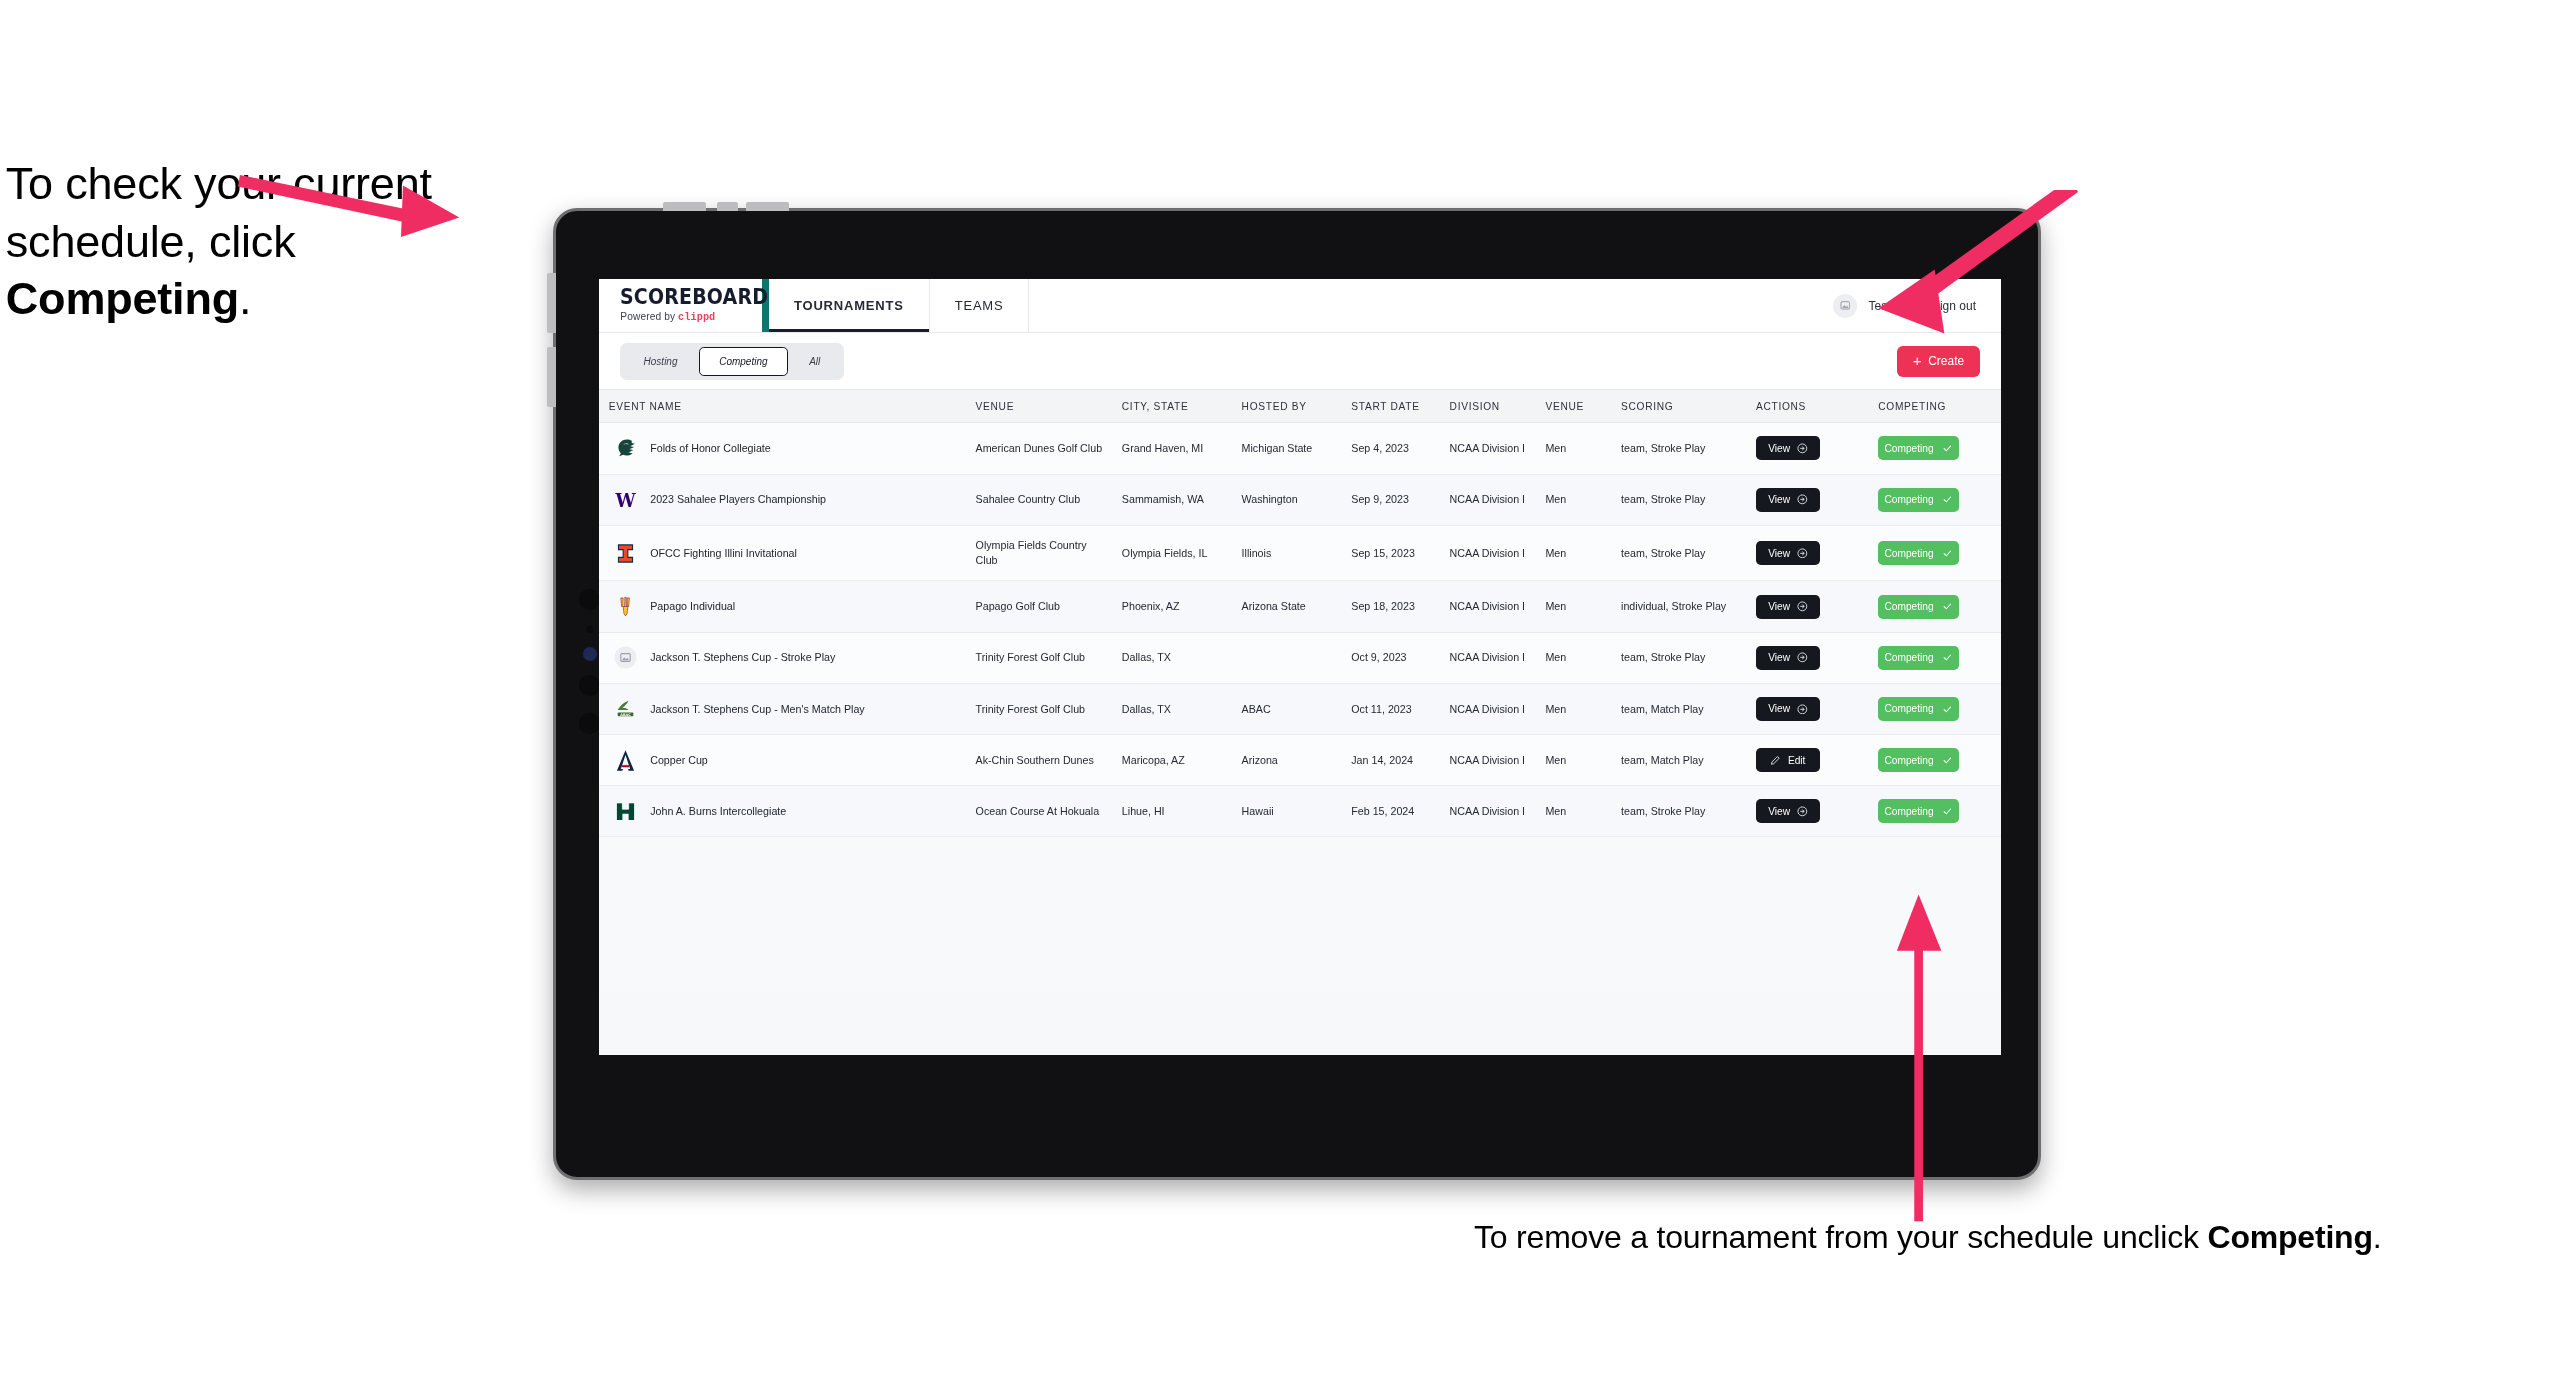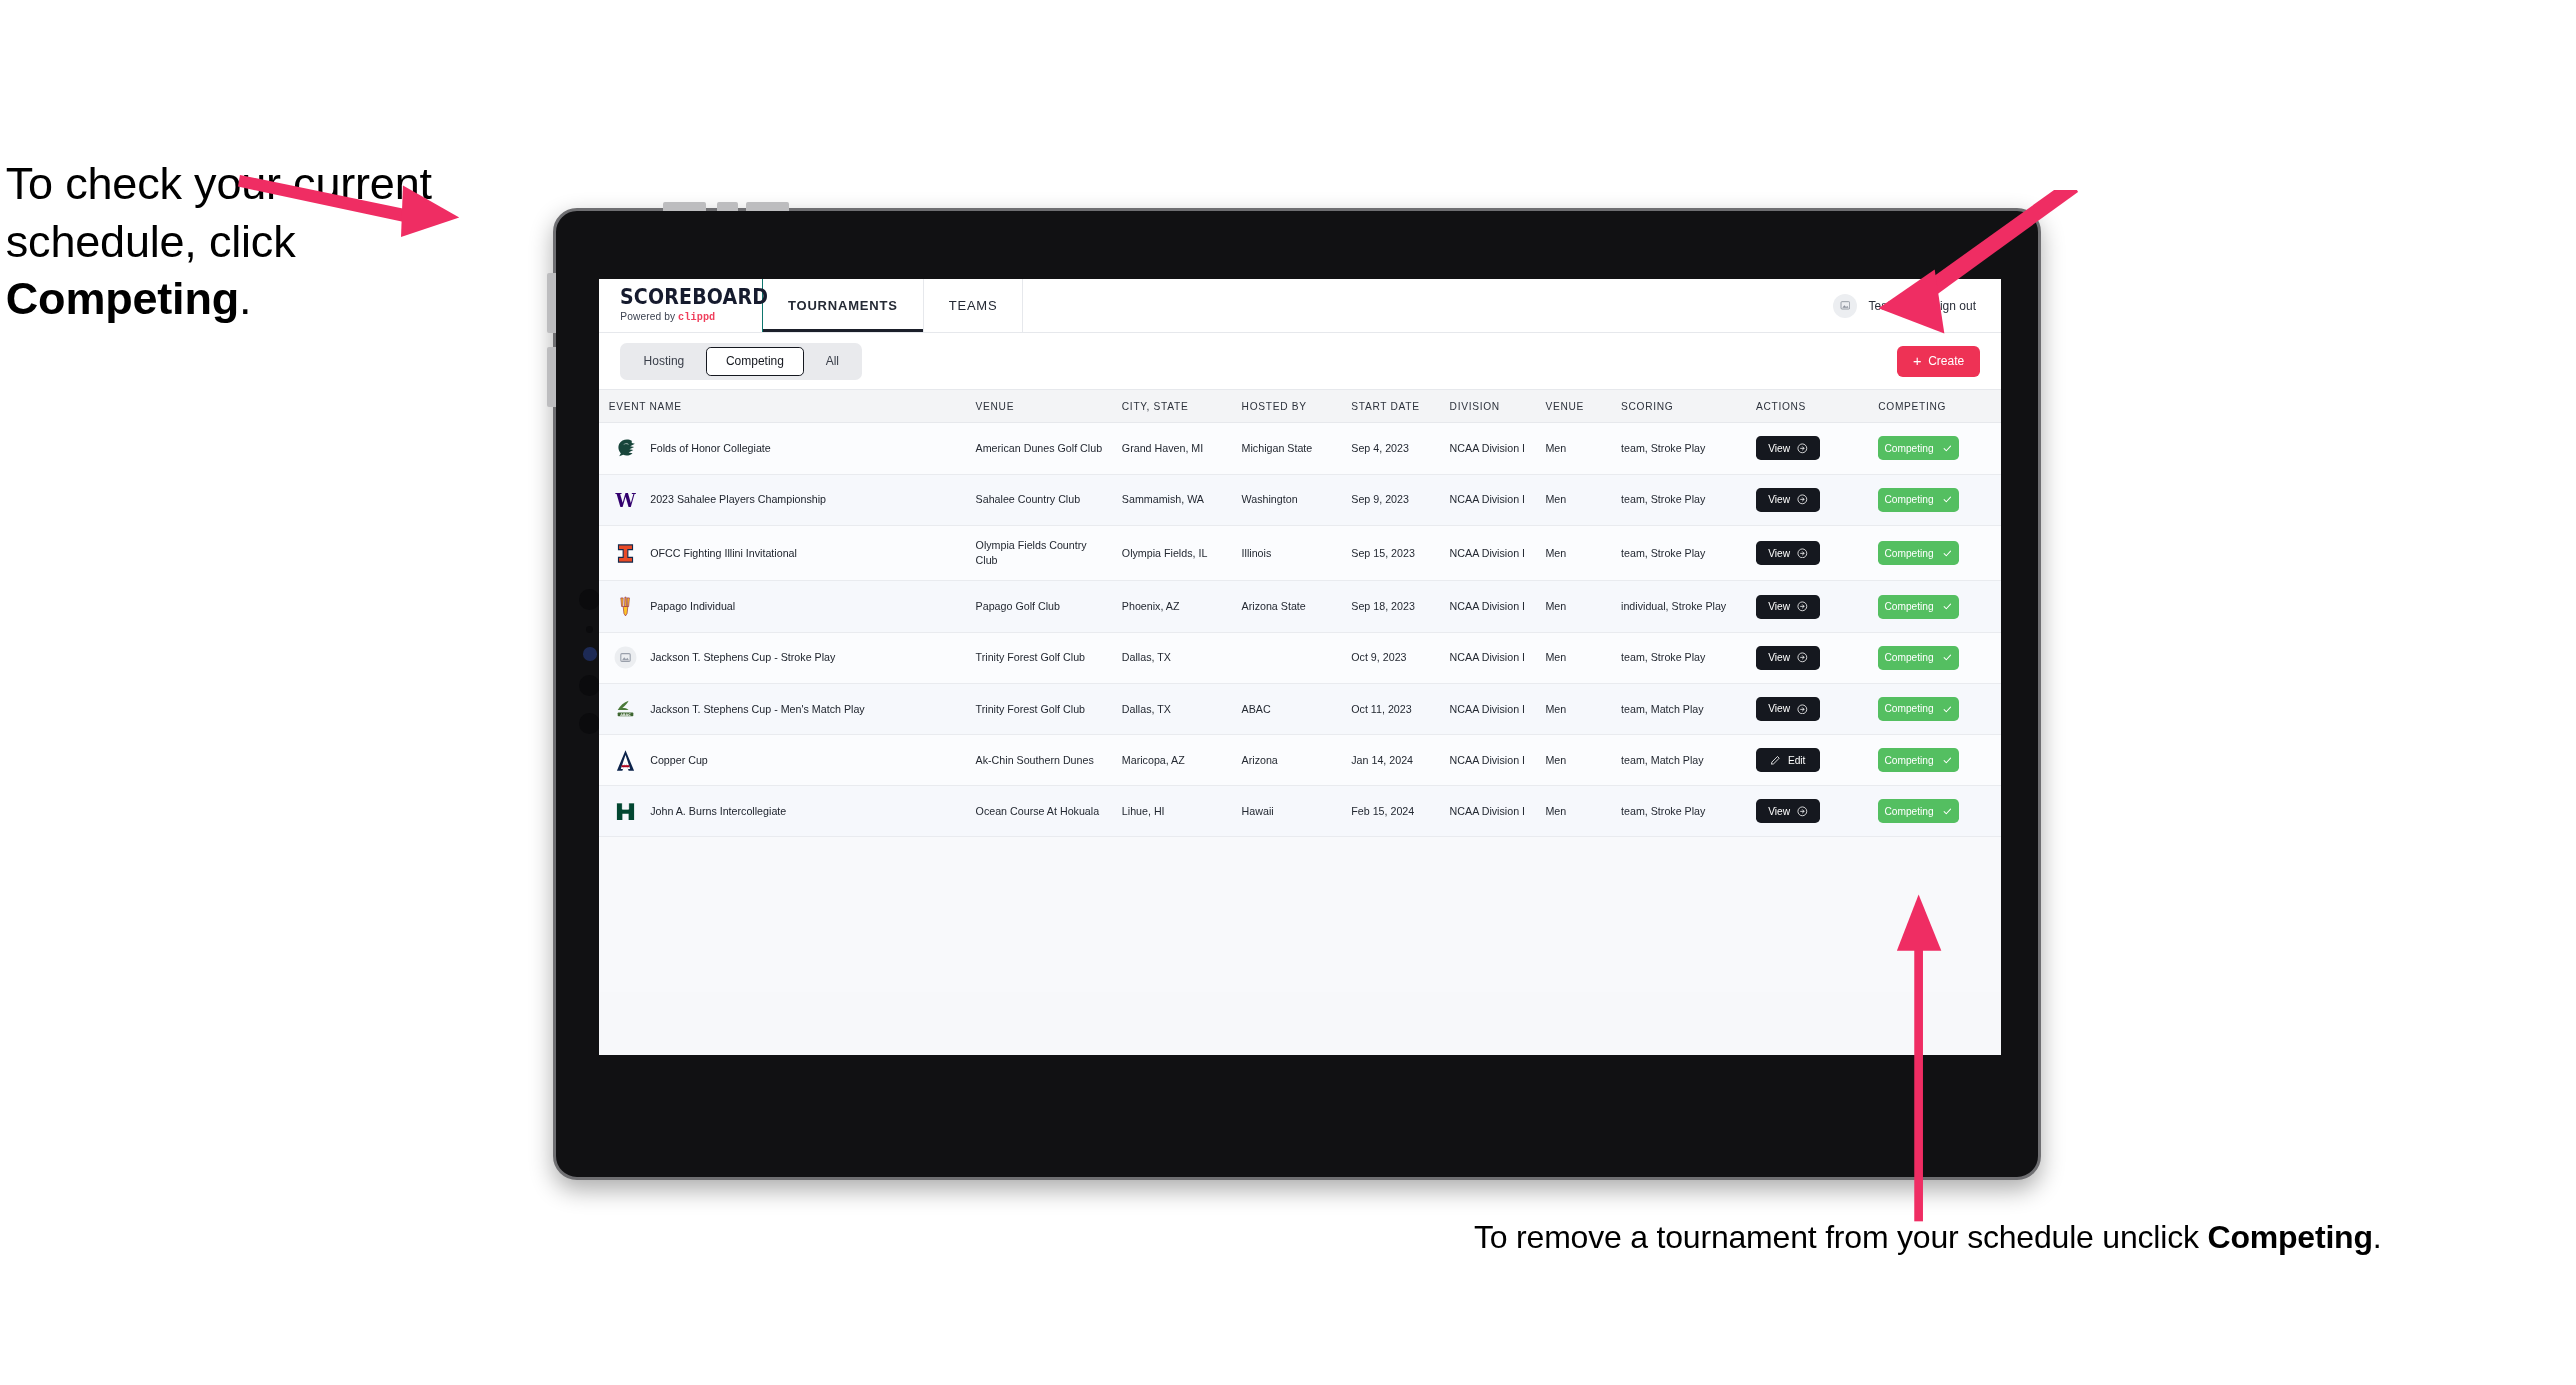--- a/index.html
+++ b/index.html
@@ -58,21 +58,21 @@
   }
   .logo-sub { font-size: 10.2px; color:#3c4250; margin-top:3.9px; letter-spacing:0.1px;}
   .logo-sub .brand { color: #ef3f5c; font-weight: 700; font-family: Liberation Mono, monospace; }
 
   .navtabs { display:flex; align-items:stretch; }
   .navtab {
     display:flex; align-items:center; padding: 0 25px;
     font-size: 13px; letter-spacing: 0.8px; color:#252a35;
     border-right: 1px solid #e6e8ec; cursor:pointer;
   }
-  .navtab:first-child { border-left: 1px solid #0f766e; }
+  .navtab:first-child { border-left: 7px solid #0f766e; }
   .navtab.active { box-shadow: inset 0 -2.9px 0 #1b1f2a; font-weight:600; }
 
   .userbox { margin-left:auto; display:flex; align-items:center; gap:11.6px; padding-right:25px;}
   .avatar {
     width: 24px; height:24px; border-radius:50%; background:#eceef1;
     display:flex; align-items:center; justify-content:center; color:#8b919c; font-size:10.7px;
   }
   .usertxt { font-size: 12px; color:#2b303b; }
   .usertxt .sep { color:#b7bcc5; margin: 0 4.8px; }
   .usertxt a { color:#2b303b; text-decoration:none; }
@@ -81,22 +81,22 @@
   .filterbar {
     height: 56px; background:#fff; display:flex; align-items:center;
     padding: 0 21.3px; position: relative;
   }
   .segmented {
     display:flex; align-items:center; background:#e9eaed; border-radius:6.8px;
     padding: 3.9px; gap: 1.9px; height: 37px;
   }
   .seg {
     display:flex; align-items:center; justify-content:center;
-    height: 29px; padding: 0 19.4px; font-size: 12px; color:#3a3f4a;
-    border-radius:4.8px; cursor:pointer; white-space:nowrap;
+    height: 29px; padding: 0 19.4px; font-size: 10px; color:#3a3f4a;
+    border-radius:4.8px; cursor:pointer; white-space:nowrap;font-style:italic;
   }
   .seg.selected { background:#fff; border:1.6px solid #15181f; color:#15181f; font-weight:500; }
   .create-btn {
     margin-left:auto; background:#ee3255; color:#fff; border:none; border-radius:5.8px;
     height: 31px; padding: 0 15.5px; font-size: 12px; display:flex; align-items:center;
     gap: 6.8px; cursor:pointer; font-family:"Liberation Sans", sans-serif;
   }
   .create-btn .plus { font-size: 14.5px; line-height:1; }
 
   

